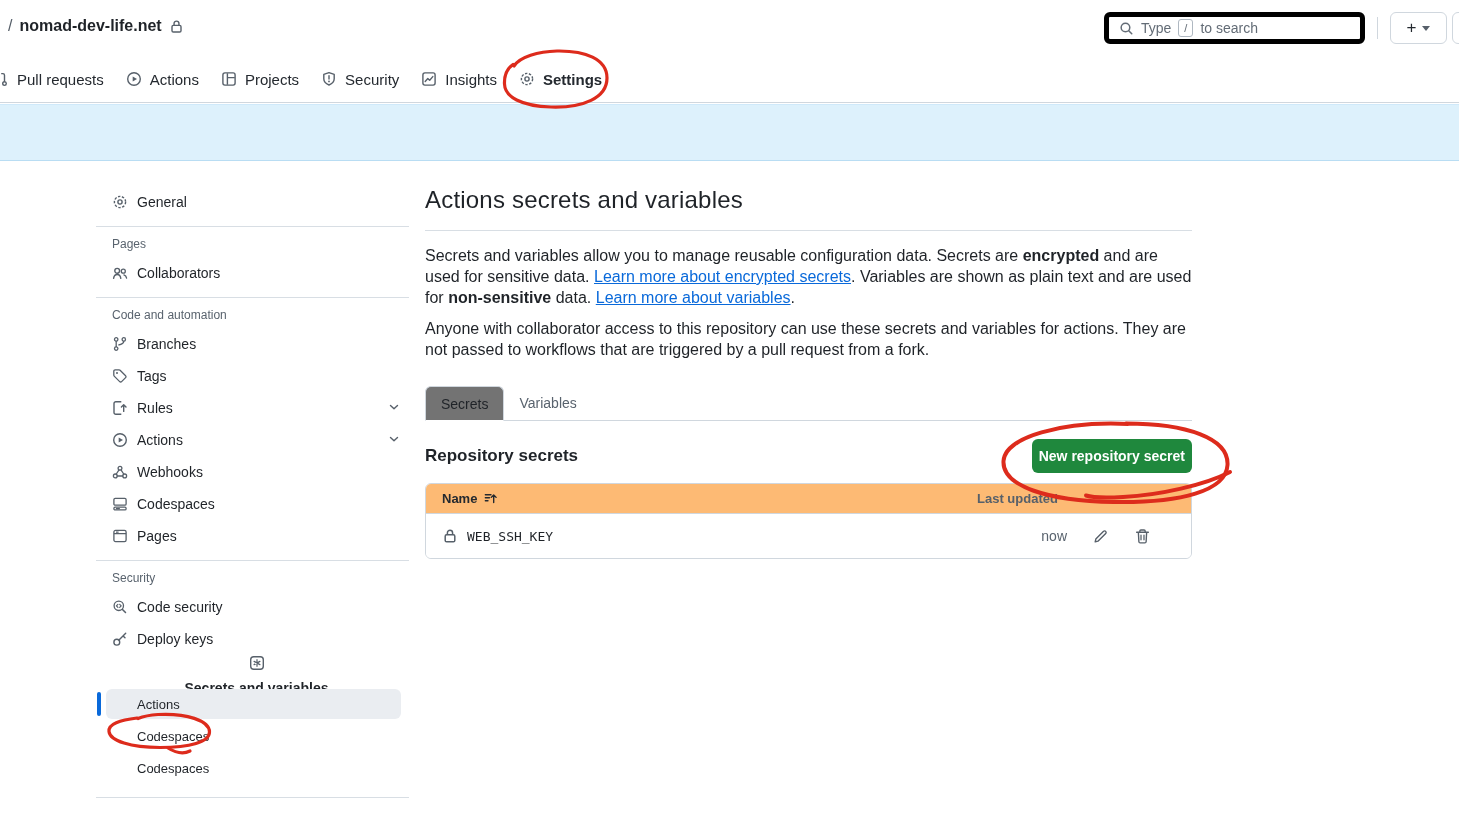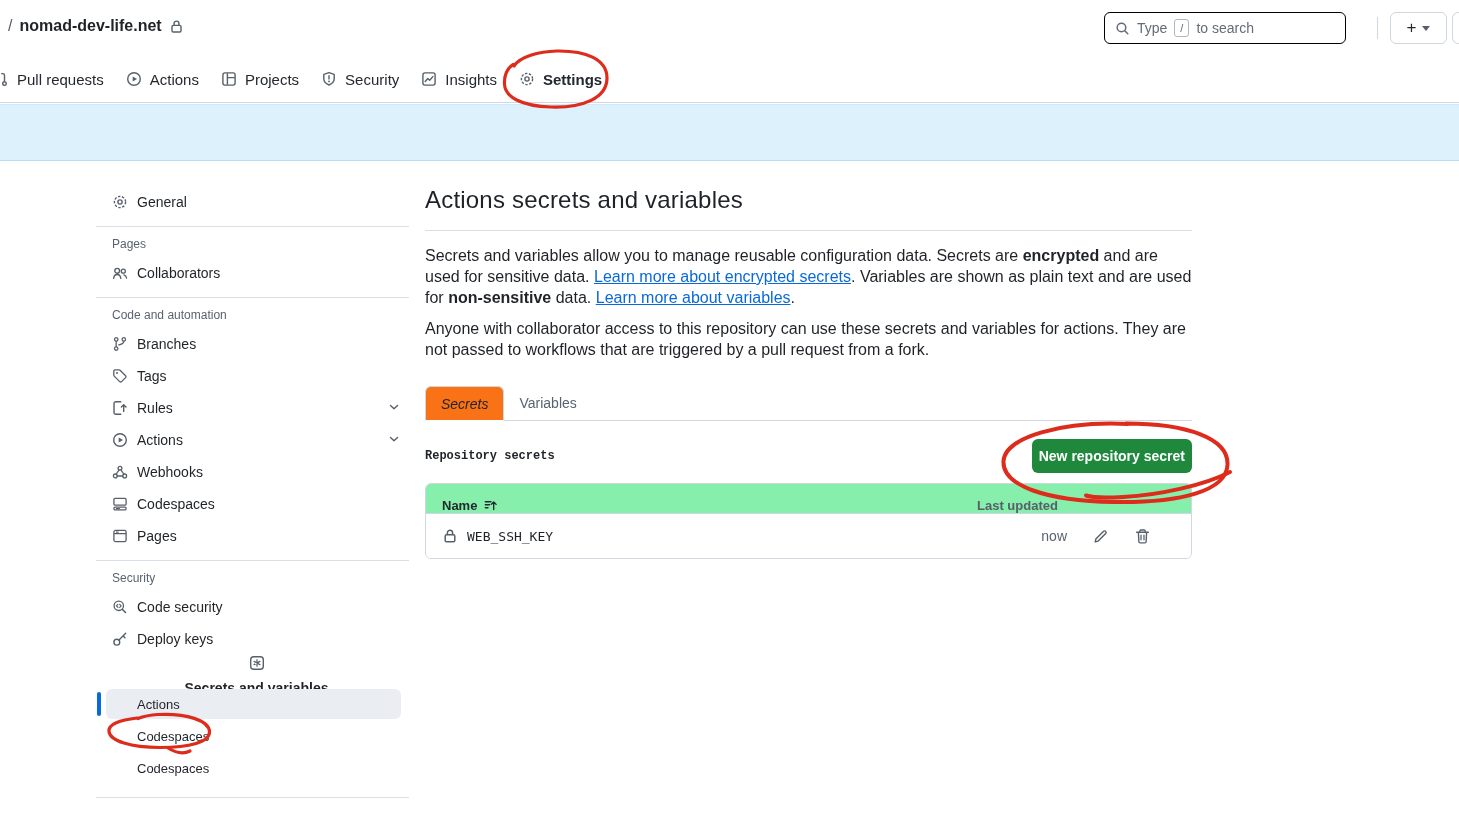--- a/index.html
+++ b/index.html
@@ -6,22 +6,22 @@
   html,body { margin:0; padding:0; background:#fff; }
   body { font-family:"Liberation Sans","DejaVu Sans",sans-serif; color:#1f2328; }
   .page { position:relative; width:1459px; height:821px; overflow:hidden; background:#fff; }
 
   
   .repoline { position:absolute; top:17px; left:8px; font-size:16px; display:flex; align-items:center; gap:7px; }
   .repoline .slash { color:#57606a; font-weight:400; }
   .repoline .name { font-weight:700; color:#1f2328; }
   .repoline .lock { color:#57606a; display:flex; }
 
-  .searchbox { position:absolute; top:12px; left:1104px; width:242px; height:32px;
-    border:1px solid #000000; border-radius:6px; display:flex; align-items:center;
+  .searchbox { position:absolute; top:12px; left:1104px; width:261px; height:32px;
+    border:5px solid #000000; border-radius:6px; display:flex; align-items:center;
     padding:0 10px; gap:7px; color:#636c76; font-size:14px; background:#fff; cursor:text; }
   .searchbox .keybox { border:1px solid #afb8c1; border-radius:3px; font-size:11px; padding:0 5px;
     line-height:16px; color:#636c76; }
   .vdivider { position:absolute; top:17px; left:1377px; width:1px; height:22px; background:#d0d7de; }
   .plusbtn { position:absolute; top:12px; left:1390px; width:57px; height:32px; border:1px solid #d0d7de;
     border-radius:6px; background:#fff; display:flex; align-items:center; justify-content:center; gap:6px;
     font-size:17px; color:#24292f; cursor:pointer; }
   .plusbtn .caret { width:0; height:0; border-left:4px solid transparent; border-right:4px solid transparent;
     border-top:5px solid #57606a; }
   .partialbtn { position:absolute; top:12px; left:1452px; width:30px; height:32px; border:1px solid #d0d7de;
@@ -60,31 +60,31 @@
   .main { position:absolute; left:425px; top:186px; width:767px; }
   .main h1 { font-size:24px; font-weight:400; margin:0; padding-bottom:16px; border-bottom:1px solid #d8dee4;
     color:#1f2328; letter-spacing:0.2px; }
   .main p { font-size:16px; line-height:21px; margin:14px 0 0; color:#1f2328; }
   .main p.second { margin-top:10px; }
   .main a { color:#0969da; text-decoration:underline; cursor:pointer; }
   .bold { font-weight:700; }
 
   .tabs { display:flex; align-items:flex-end; margin-top:26px; border-bottom:1px solid #d0d7de; height:35px; }
   .tab { font-size:14px; padding:0 15px; height:35px; display:flex; align-items:center; cursor:pointer; }
-  .tab.active { background:#f97316; border:1px solid #d0d7de; border-bottom:1px solid #fff; margin-bottom:-1px;
-    border-radius:6px 6px 0 0; color:#1f2328;font-style:italic; }
+  .tab.active { background:#737373; border:1px solid #d0d7de; border-bottom:1px solid #fff; margin-bottom:-1px;
+    border-radius:6px 6px 0 0; color:#1f2328; }
   .tab.inactive { color:#59636e; }
 
   .secthead { display:flex; align-items:center; justify-content:space-between; margin-top:18px; height:34px; }
-  .secthead .title { font-size:12px; font-weight:700;font-family:Liberation Mono, monospace; }
+  .secthead .title { font-size:17px; font-weight:700; }
   .greenbtn { background:#1f883d; color:#fff; font-size:14px; font-weight:700; border:none; border-radius:6px;
     height:34px; padding:0 7px; cursor:pointer; font-family:inherit; }
 
   .stable { margin-top:10px; border:1px solid #d0d7de; border-radius:6px; overflow:hidden; }
-  .thead { display:flex; align-items:flex-end; background:#86efac; height:30px; padding:0 16px;
+  .thead { display:flex; align-items:center; background:#fdba74; height:30px; padding:0 16px;
     border-bottom:1px solid #d0d7de; font-size:13px; }
   .thead .cname { flex:1; display:flex; align-items:center; gap:6px; font-weight:700; color:#24292f; }
   .thead .cname svg { color:#24292f; }
   .thead .cupd { width:90px; text-align:left; color:#57606a; font-weight:600; }
   .thead .cact { width:108px; }
   .trow { display:flex; align-items:center; height:44px; padding:0 16px; font-size:14px; background:#fff; }
   .trow .cname { flex:1; display:flex; align-items:center; gap:9px; }
   .trow .cname svg { color:#57606a; }
   .trow .secretname { font-family:"DejaVu Sans Mono","Liberation Mono",monospace; font-size:13px; color:#1f2328; }
   .trow .cupd { width:90px; text-align:right; color:#59636e; }

